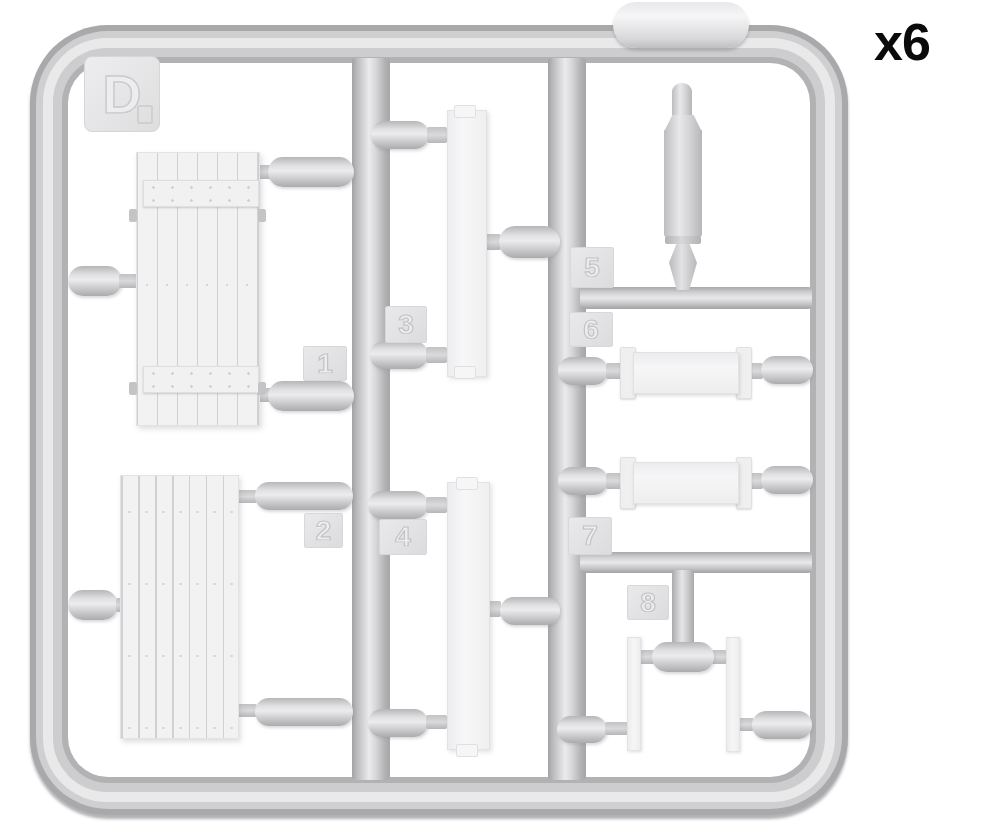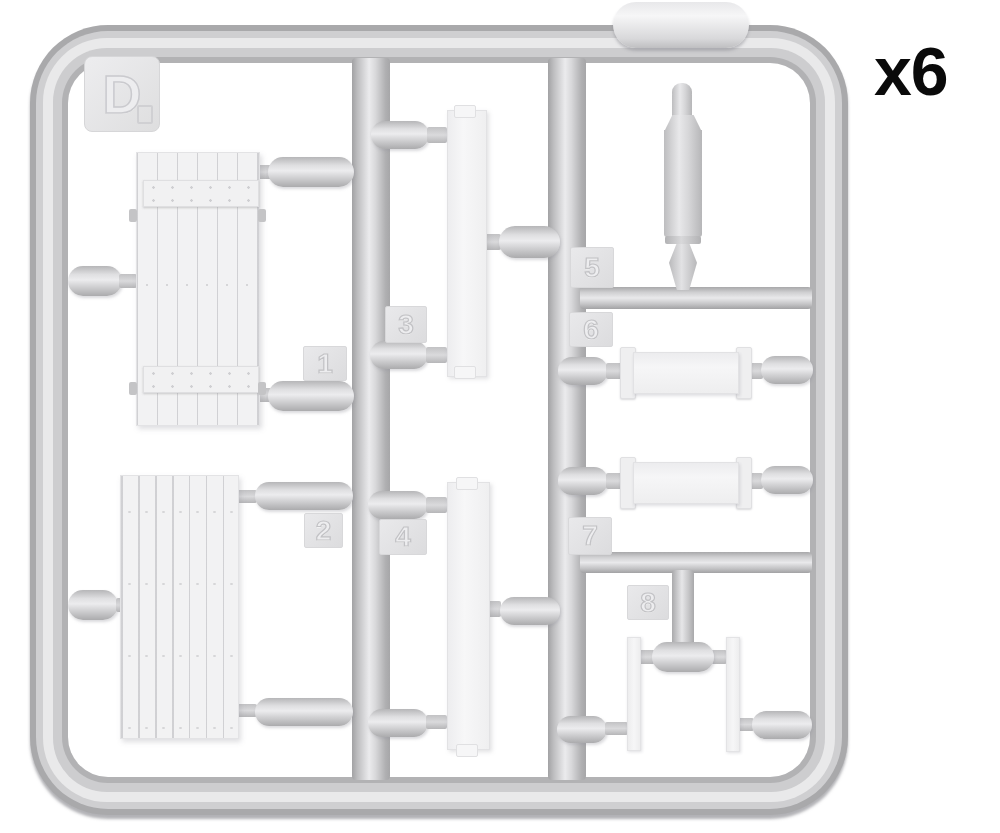--- a/index.html
+++ b/index.html
@@ -75,21 +75,21 @@
   .letter-tab .glyph{font-weight:bold;font-size:54px;line-height:1;color:#ededef;
     -webkit-text-stroke:1.5px #cacace;text-shadow:0 1px 0 rgba(255,255,255,.9);}
   .letter-sub{position:absolute;left:52px;top:48px;width:12px;height:15px;border:2px solid #d0d0d3;
     border-radius:2px;background:transparent;}
 
   
   .hanger{position:absolute;left:613px;top:2px;width:136px;height:46px;border-radius:23px;
     background:linear-gradient(180deg,#e8e8ea 0%,#f6f6f7 30%,#d8d8da 80%,#bfbfc1 100%);
     box-shadow:0 3px 3px rgba(135,135,142,.45);}
 
-  .quantity{position:absolute;left:874px;top:37px;font-size:68px;font-weight:bold;
+  .quantity{position:absolute;left:874px;top:16px;font-size:52px;font-weight:bold;
     color:#0a0a0a;letter-spacing:-1px;line-height:1;}
 </style>
 </head>
 <body>
 
 <div id="canvas">
 
   <div class="band" id="f-b1"></div>
   <div class="band" id="f-b2"></div>
   <div class="band" id="f-b3"></div>

